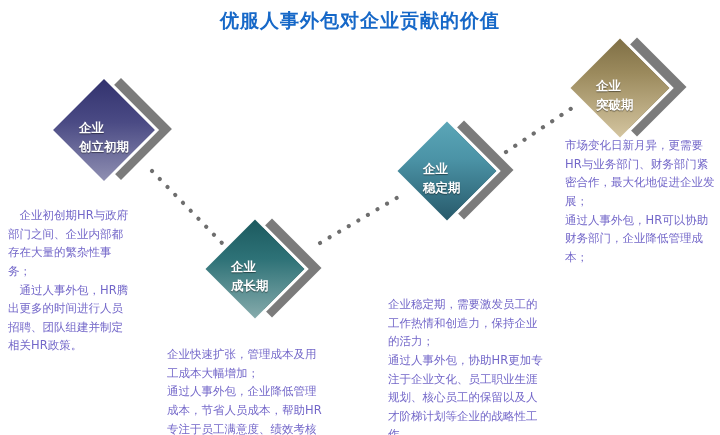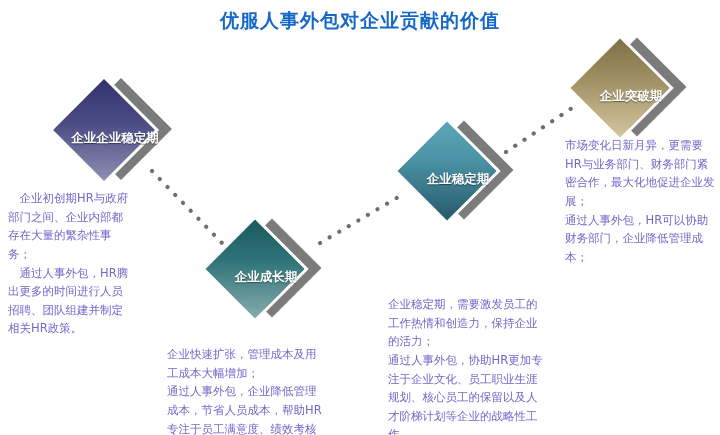--- a/index.html
+++ b/index.html
@@ -63,22 +63,22 @@
     transform: rotate(45deg);
     box-shadow: 0 0 0 3px #ffffff;
   }
   .stage .label {
     position: absolute;
     left: 0;
     top: 0;
     width: 100%;
     height: 100%;
     display: flex;
-    flex-direction: row;
-    align-items: center;
+    flex-direction: column;
+    align-items: flex-start;
     justify-content: center;
     color: #ffffff;
     font-size: 12.5px;
     font-weight: bold;
     line-height: 1.5;
     text-shadow: 0 1px 1px rgba(0,0,0,0.45);
     white-space: nowrap;
   }
 
   
@@ -109,21 +109,21 @@
       <line x1="320" y1="243" x2="400" y2="196"></line>
       <line x1="506" y1="152" x2="578" y2="104"></line>
     </g>
   </svg>
 
   <div class="stage" style="left:68px; top:94px; width:72px; height:72px;">
     <div class="shadow" style="transform:translate(17px,-1px) rotate(45deg);"></div>
     <div class="face" style="background:linear-gradient(135deg,#32326e 0%,#4a4a84 42%,#8f8fb2 100%);"></div>
     <div class="label" style="transform:translate(11px,8px);">
       <span>企业</span>
-      <span>企业稳定期</span>
+      <span>创立初期</span>
     </div>
   </div>
 
   <div class="stage" style="left:220px; top:234px; width:70px; height:70px;">
     <div class="shadow" style="transform:translate(17px,-1px) rotate(45deg);"></div>
     <div class="face" style="background:linear-gradient(135deg,#1b5a5f 0%,#2e7277 40%,#86abac 100%);"></div>
     <div class="label" style="transform:translate(11px,8px);">
       <span>企业</span>
       <span>成长期</span>
     </div>
@@ -140,21 +140,21 @@
 
   <div class="stage" style="left:585px; top:53px; width:70px; height:70px;">
     <div class="shadow" style="transform:translate(17px,-1px) rotate(45deg);"></div>
     <div class="face" style="background:linear-gradient(135deg,#7f6f45 0%,#9b8a5d 35%,#d4c5a0 100%);"></div>
     <div class="label" style="transform:translate(11px,8px);">
       <span>企业</span>
       <span>突破期</span>
     </div>
   </div>
 
-  <div class="desc" style="left:8px; top:189px; width:122px;">
+  <div class="desc" style="left:8px; top:206px; width:122px;">
     <p>企业初创期HR与政府部门之间、企业内部都存在大量的繁杂性事务；</p>
     <p>通过人事外包，HR腾出更多的时间进行人员招聘、团队组建并制定相关HR政策。</p>
   </div>
 
   <div class="desc" style="left:167px; top:345px; width:158px;">
     <p class="noindent">企业快速扩张，管理成本及用工成本大幅增加；</p>
     <p class="noindent">通过人事外包，企业降低管理成本，节省人员成本，帮助HR专注于员工满意度、绩效考核和培训等核心工作。</p>
   </div>
 
   <div class="desc" style="left:388px; top:261px; width:160px;margin-top:34px;">

